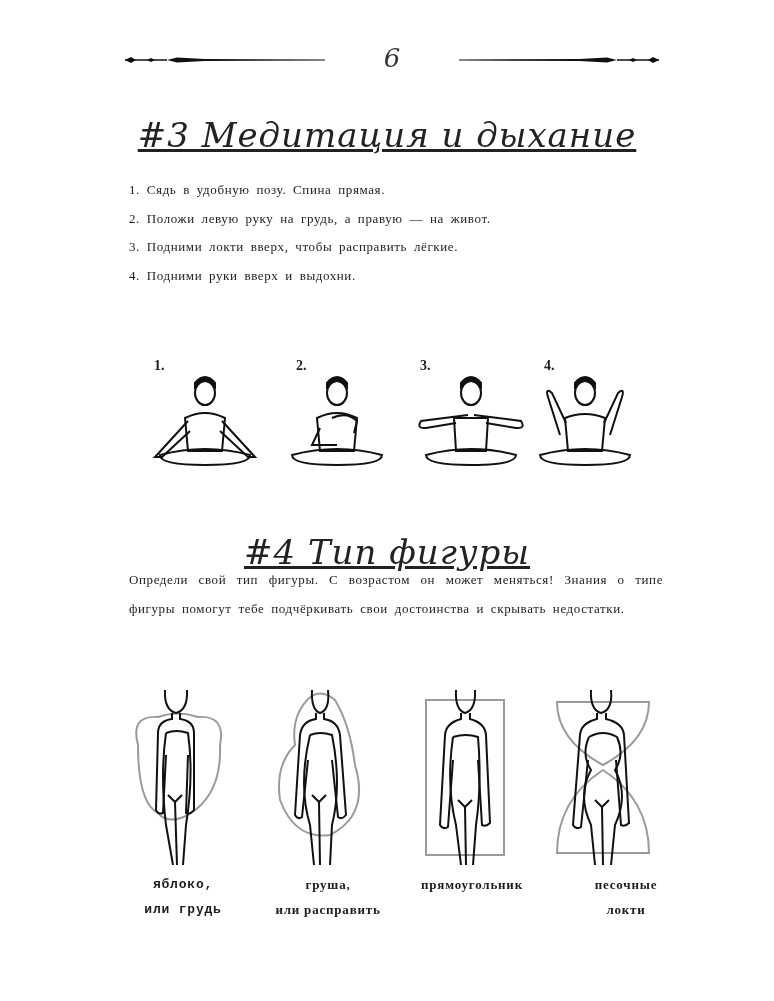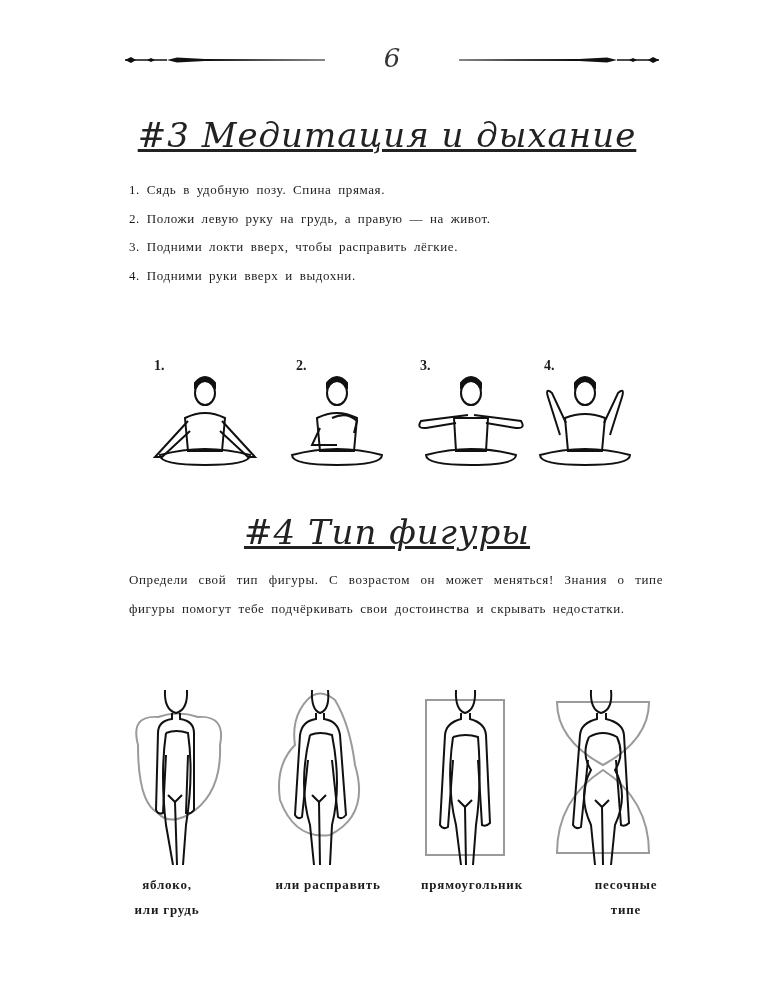--- a/index.html
+++ b/index.html
@@ -86,21 +86,21 @@
   <svg width="130" height="95" viewBox="0 0 130 95" fill="none" stroke="#111" stroke-width="2">
     <ellipse cx="55" cy="20" rx="10" ry="12" fill="#fff"></ellipse>
     <path d="M45 14 Q55 2 65 14 L65 10 Q55 -2 45 10 Z" fill="#111"></path>
     <path d="M35 45 Q55 37 75 45 L72 78 L38 78 Z"></path>
     <path d="M36 50 L22 20 Q15 14 18 24 L30 62"></path>
     <path d="M74 50 L88 20 Q95 14 92 24 L80 62"></path>
     <path d="M10 82 Q55 70 100 82 Q100 92 55 92 Q10 92 10 82 Z"></path>
   </svg>
 </div>
 
-<div class="script-title" style="top:512px;">#4 Тип фигуры</div>
+<div class="script-title" style="top:532px;">#4 Тип фигуры</div>
 
 <div class="body-text" style="top:566px;">Определи свой тип фигуры. С возрастом он мо­жет меняться! Знания о типе фигуры помогут тебе подчёркивать свои достоинства и скрывать недостатки.</div>
 
 <svg class="figure" style="left:128px;" viewBox="0 0 100 180" fill="none" stroke-width="2">
   <path d="M10 60 Q2 30 30 32 Q50 25 70 32 Q98 30 92 60 Q94 110 60 130 Q40 140 30 128 Q10 118 10 60 Z" stroke="#9a9a9a"></path>
   <path d="M37 5 Q36 25 48 28 Q60 25 59 5" stroke="#111"></path>
   <path d="M44 28 L44 34 Q30 36 30 48 L28 125 Q30 130 35 128 L38 70" stroke="#111"></path>
   <path d="M52 28 L52 34 Q66 36 66 48 L66 125 Q62 130 58 128 L60 70" stroke="#111"></path>
   <path d="M38 48 Q48 44 60 48 Q66 90 58 140 L55 180" stroke="#111"></path>
   <path d="M38 48 Q32 90 38 140 L45 180" stroke="#111"></path>
@@ -128,27 +128,28 @@
   <path d="M4 17 L96 17 Q96 55 50 80 Q4 55 4 17 Z" stroke="#9a9a9a"></path>
   <path d="M4 168 L96 168 Q96 115 50 85 Q4 115 4 168 Z" stroke="#9a9a9a"></path>
   <path d="M38 5 Q37 25 48 28 Q60 25 58 5" stroke="#111"></path>
   <path d="M44 28 L44 34 Q28 38 27 50 L20 140 Q23 145 28 142 L35 75" stroke="#111"></path>
   <path d="M53 28 L53 34 Q70 38 71 50 L76 138 Q72 142 68 140 L63 75" stroke="#111"></path>
   <path d="M36 52 Q50 44 64 52 Q72 70 62 85 Q76 110 62 140 L58 180" stroke="#111"></path>
   <path d="M36 52 Q28 70 38 85 Q24 110 38 140 L42 180" stroke="#111"></path>
   <path d="M42 115 L49 122 L56 115 M49 122 L50 180" stroke="#111"></path>
 </svg>
 
-<div class="fig-label" style="left:112px; width:110px;">
+<div class="fig-label" style="left:128px; width:110px;font-family:Liberation Mono, monospace;">
   <div>яблоко,</div>
   <div>или грудь</div>
 </div>
 <div class="fig-label" style="left:262px; width:132px;">
+  <div>груша,</div>
   <div>или расправить</div>
 </div>
 <div class="fig-label" style="left:406px; width:132px;">
   <div>прямоугольник</div>
   <div></div>
 </div>
 <div class="fig-label" style="left:576px; width:100px;">
   <div>песочные</div>
-  <div>типе</div>
+  <div>локти</div>
 </div>
 
 </body></html>

